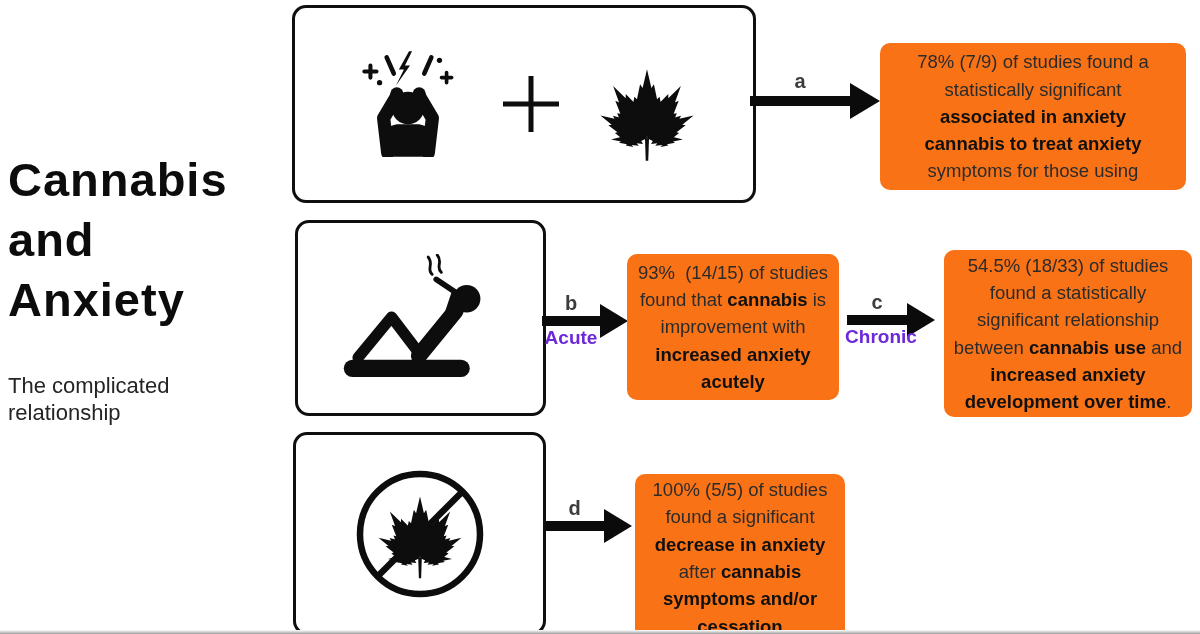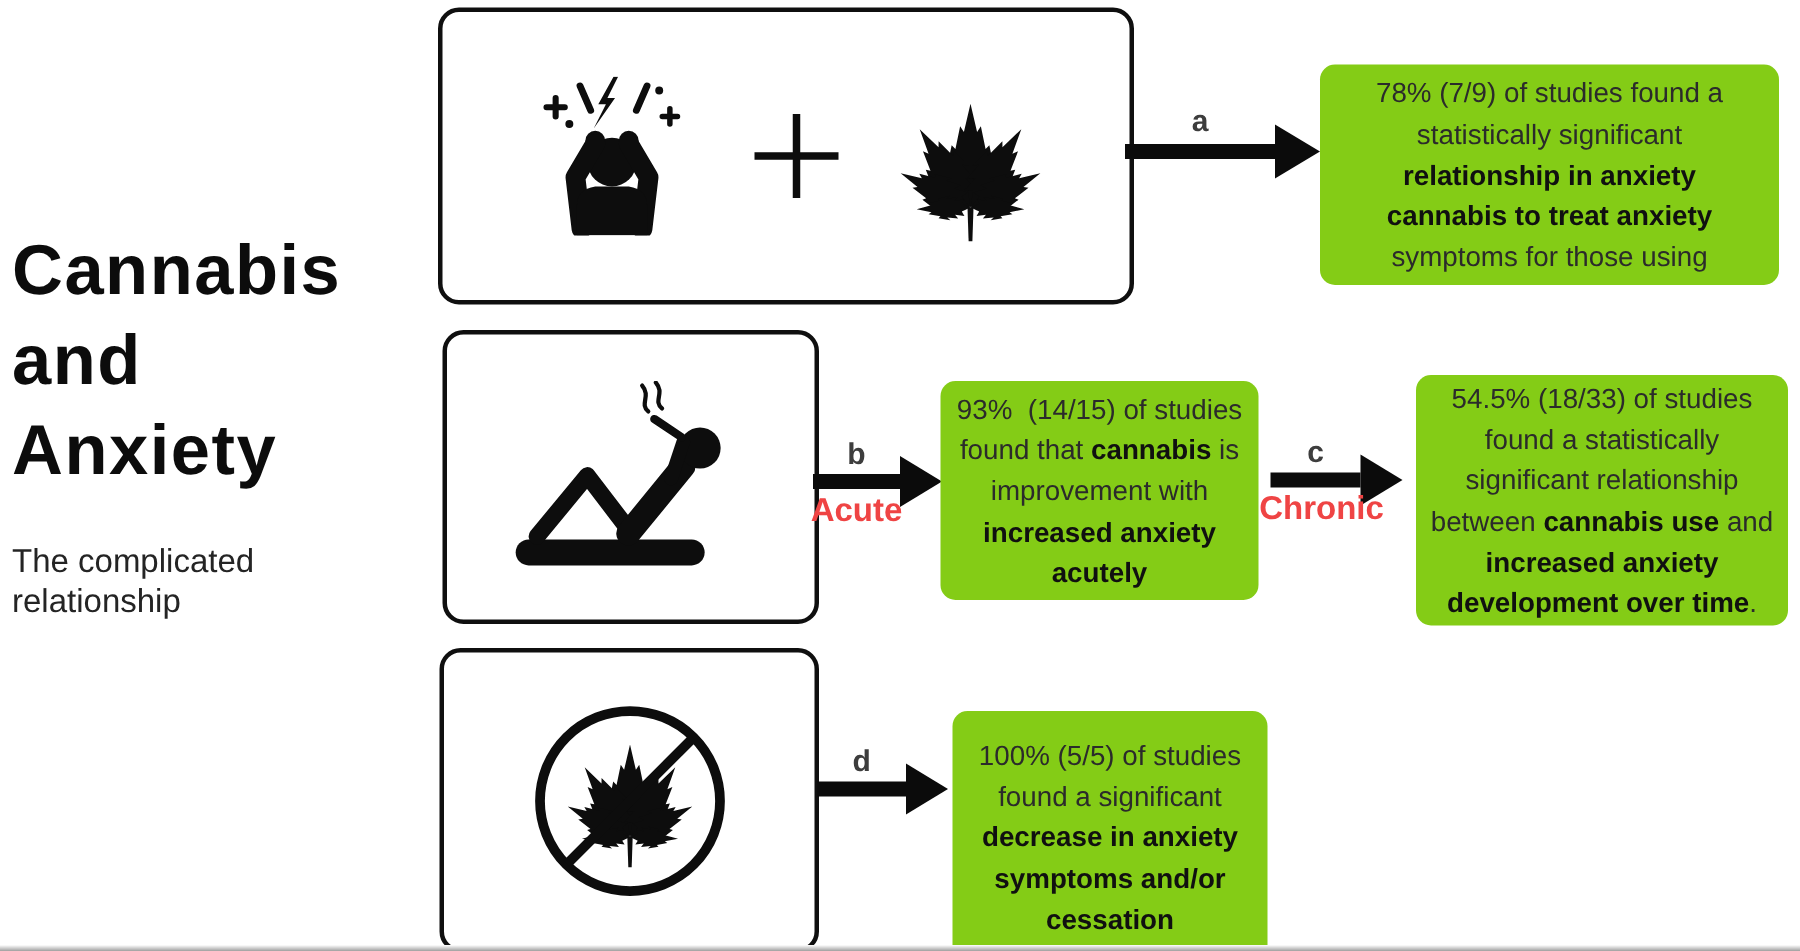--- a/index.html
+++ b/index.html
@@ -3,46 +3,46 @@
 <meta charset="utf-8">
 <style>
   html,body{margin:0;padding:0;background:#ffffff;}
   #stage{
     position:relative;width:1200px;height:634px;overflow:hidden;
     background:#ffffff;font-family:"Liberation Sans", sans-serif;color:#161616;
   }
   
   #title{position:absolute;left:8px;top:150px;font-size:47px;line-height:60px;
          font-weight:700;letter-spacing:1px;color:#0c0c0c;}
-  #subtitle{position:absolute;left:8px;top:360px;width:220px;font-size:22px;
+  #subtitle{position:absolute;left:8px;top:372px;width:220px;font-size:22px;
             line-height:27px;color:#242424;}
   
   .panel{position:absolute;background:#ffffff;border:3.5px solid #0f0f0f;
          border-radius:14px;display:flex;align-items:center;justify-content:center;}
   #panel-top{left:292px;top:5px;width:458px;height:192px;gap:26px;}
   #panel-mid{left:295px;top:220px;width:245px;height:190px;}
   #panel-bot{left:293px;top:432px;width:247px;height:197px;}
   
-  .result{position:absolute;background:#84cc16;border-radius:10px;
+  .result{position:absolute;background:#f97316;border-radius:10px;
           display:flex;flex-direction:column;justify-content:center;align-items:center;
           font-size:18.5px;line-height:27.3px;color:#2b2b2b;text-align:center;}
   #result-a{left:880px;top:43px;width:306px;height:147px;}
   #result-b{left:627px;top:254px;width:212px;height:146px;}
   #result-c{left:944px;top:250px;width:248px;height:167px;text-align:center;}
   #result-d{left:635px;top:474px;width:210px;height:168px;}
   .rline{white-space:pre;}
   .rline .b{font-weight:700;color:#101010;}
   
   .arrow{position:absolute;}
   .arrow .shaft{position:absolute;height:10px;background:#0b0b0b;}
   .arrow .head{position:absolute;width:0;height:0;
                border-top:17px solid transparent;border-bottom:17px solid transparent;
                border-left:28px solid #0b0b0b;}
   .arrow .lab{position:absolute;font-size:20px;font-weight:700;color:#3d3d3d;text-align:center;}
-  .arrow .sub{position:absolute;font-size:22px;font-weight:700;color:#ef4444;text-align:center;}
+  .arrow .sub{position:absolute;font-size:19px;font-weight:700;color:#6d28d9;text-align:center;}
   #arrow-a{left:750px;top:70px;width:132px;height:70px;}
   #arrow-a .lab{left:0;top:0;width:100px;}
   #arrow-a .shaft{left:0;top:26px;width:100px;}
   #arrow-a .head{left:100px;top:13px;border-top-width:18px;border-bottom-width:18px;border-left-width:30px;}
   #arrow-b{left:542px;top:294px;width:90px;height:66px;}
   #arrow-b .lab{left:0;top:-2px;width:58px;}
   #arrow-b .shaft{left:0;top:22px;width:58px;}
   #arrow-b .head{left:58px;top:10px;}
   #arrow-b .sub{left:-6px;top:33px;width:70px;}
   #arrow-c{left:847px;top:293px;width:100px;height:66px;}
@@ -154,21 +154,21 @@
   </div>
   <div class="arrow" id="arrow-d">
     <span class="lab">d</span>
     <div class="shaft"></div>
     <div class="head"></div>
   </div>
 
   <div class="result" id="result-a">
       <div class="rline"><span>78% (7/9) of studies found a</span></div>
       <div class="rline"><span>statistically significant</span></div>
-      <div class="rline"><span class="b">relationship in anxiety</span></div>
+      <div class="rline"><span class="b">associated in anxiety</span></div>
       <div class="rline"><span class="b">cannabis to treat anxiety</span></div>
       <div class="rline"><span>symptoms for those using</span></div>
     </div>
   <div class="result" id="result-b">
       <div class="rline"><span>93%  (14/15) of studies</span></div>
       <div class="rline"><span>found that </span><span class="b">cannabis</span><span> is</span></div>
       <div class="rline"><span>improvement with</span></div>
       <div class="rline"><span class="b">increased anxiety</span></div>
       <div class="rline"><span class="b">acutely</span></div>
     </div>
@@ -177,18 +177,19 @@
       <div class="rline"><span>found a statistically</span></div>
       <div class="rline"><span>significant relationship</span></div>
       <div class="rline"><span>between </span><span class="b">cannabis use</span><span> and</span></div>
       <div class="rline"><span class="b">increased anxiety</span></div>
       <div class="rline"><span class="b">development over time</span><span>.</span></div>
     </div>
   <div class="result" id="result-d">
       <div class="rline"><span>100% (5/5) of studies</span></div>
       <div class="rline"><span>found a significant</span></div>
       <div class="rline"><span class="b">decrease in anxiety</span></div>
+      <div class="rline"><span>after </span><span class="b">cannabis</span></div>
       <div class="rline"><span class="b">symptoms and/or</span></div>
       <div class="rline"><span class="b">cessation</span></div>
     </div>
 
   <div id="edge-bottom"></div>
 </div>
 
 </body></html>

